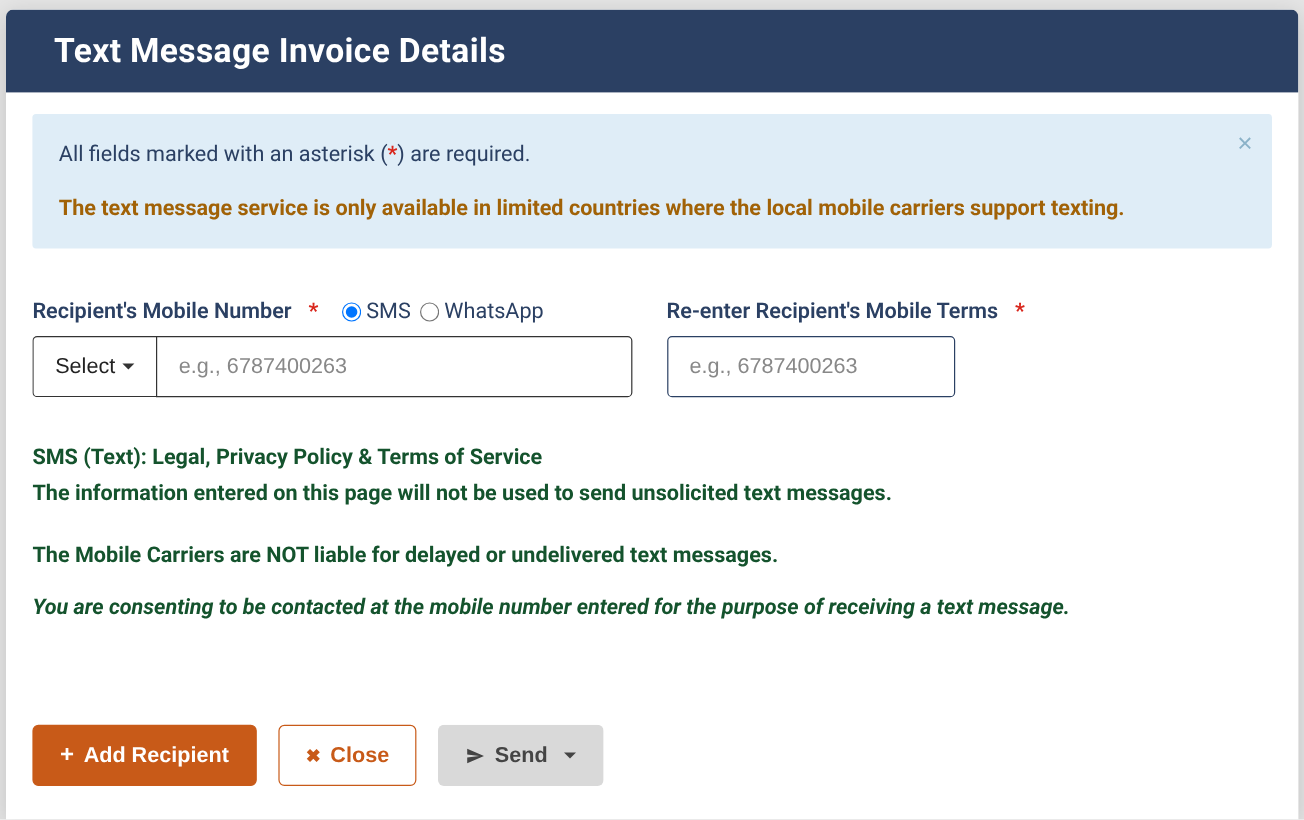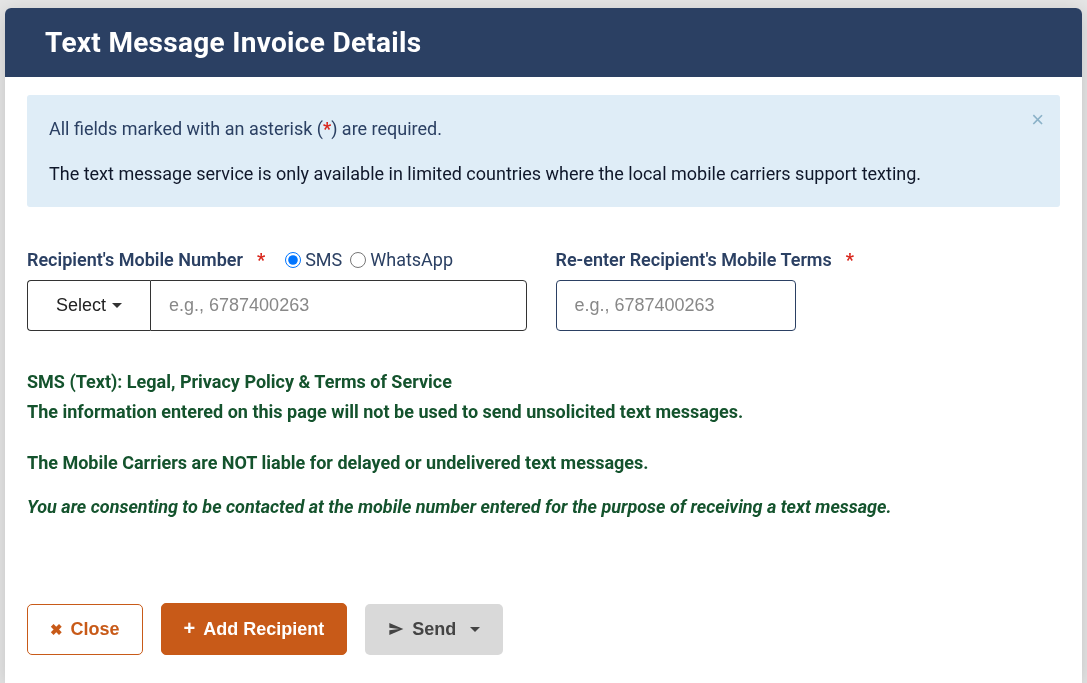--- a/index.html
+++ b/index.html
@@ -60,22 +60,22 @@
     .alert-line1 {
       color: #2b4063;
       font-size: 18px;
       line-height: 1.5;
     }
     .alert-ast {
       color: #d9261c;
       font-weight: 700;
     }
     .alert-line2 {
-      color: #0f172a;
-      font-weight: 400;
+      color: #a16207;
+      font-weight: 700;
       font-size: 18px;
       line-height: 1.5;
       margin-top: 18px;
     }
     .form-row {
       display: flex;
       gap: 24px;
       margin-bottom: 36px;
     }
     .form-col {
@@ -116,21 +116,21 @@
       cursor: pointer;
     }
     .input-group {
       display: flex;
       max-width: 500px;
     }
     .select-btn {
       background: #fff;
       border: 1px solid #333;
       border-right: none;
-      padding: 14px 28px;
+      padding: 14px 18px;
       font-size: 18px;
       color: #222;
       cursor: pointer;
       border-radius: 4px 0 0 4px;
       display: flex;
       align-items: center;
       gap: 6px;
     }
     .caret {
       display: inline-block;
@@ -295,27 +295,27 @@
       <div class="legal-bold">The information entered on this page will not be used to send unsolicited text messages.</div>
       <div class="legal-block2">
         <div class="legal-bold">The Mobile Carriers are NOT liable for delayed or undelivered text messages.</div>
         <div class="legal-italic">You are consenting to be contacted at the mobile number entered for the purpose of receiving a text message.</div>
       </div>
     </div>
 
   </div>
 
   <div class="modal-footer">
+    <button class="btn btn-add">
+      <span class="plus-icon"></span>
+      <span>Add Recipient</span>
+    </button>
     <button class="btn btn-close">
       <span class="x-icon"></span>
       <span>Close</span>
-    </button>
-    <button class="btn btn-add">
-      <span class="plus-icon"></span>
-      <span>Add Recipient</span>
     </button>
     <button class="btn btn-send">
       <span class="send-icon">
         <svg width="16" height="16" viewBox="0 0 24 24" fill="#444">
             <path d="M2 21l21-9L2 3v7l15 2-15 2v7z"></path>
           </svg>
       </span>
       <span>Send</span>
       <span class="caret-sm"></span>
     </button>

